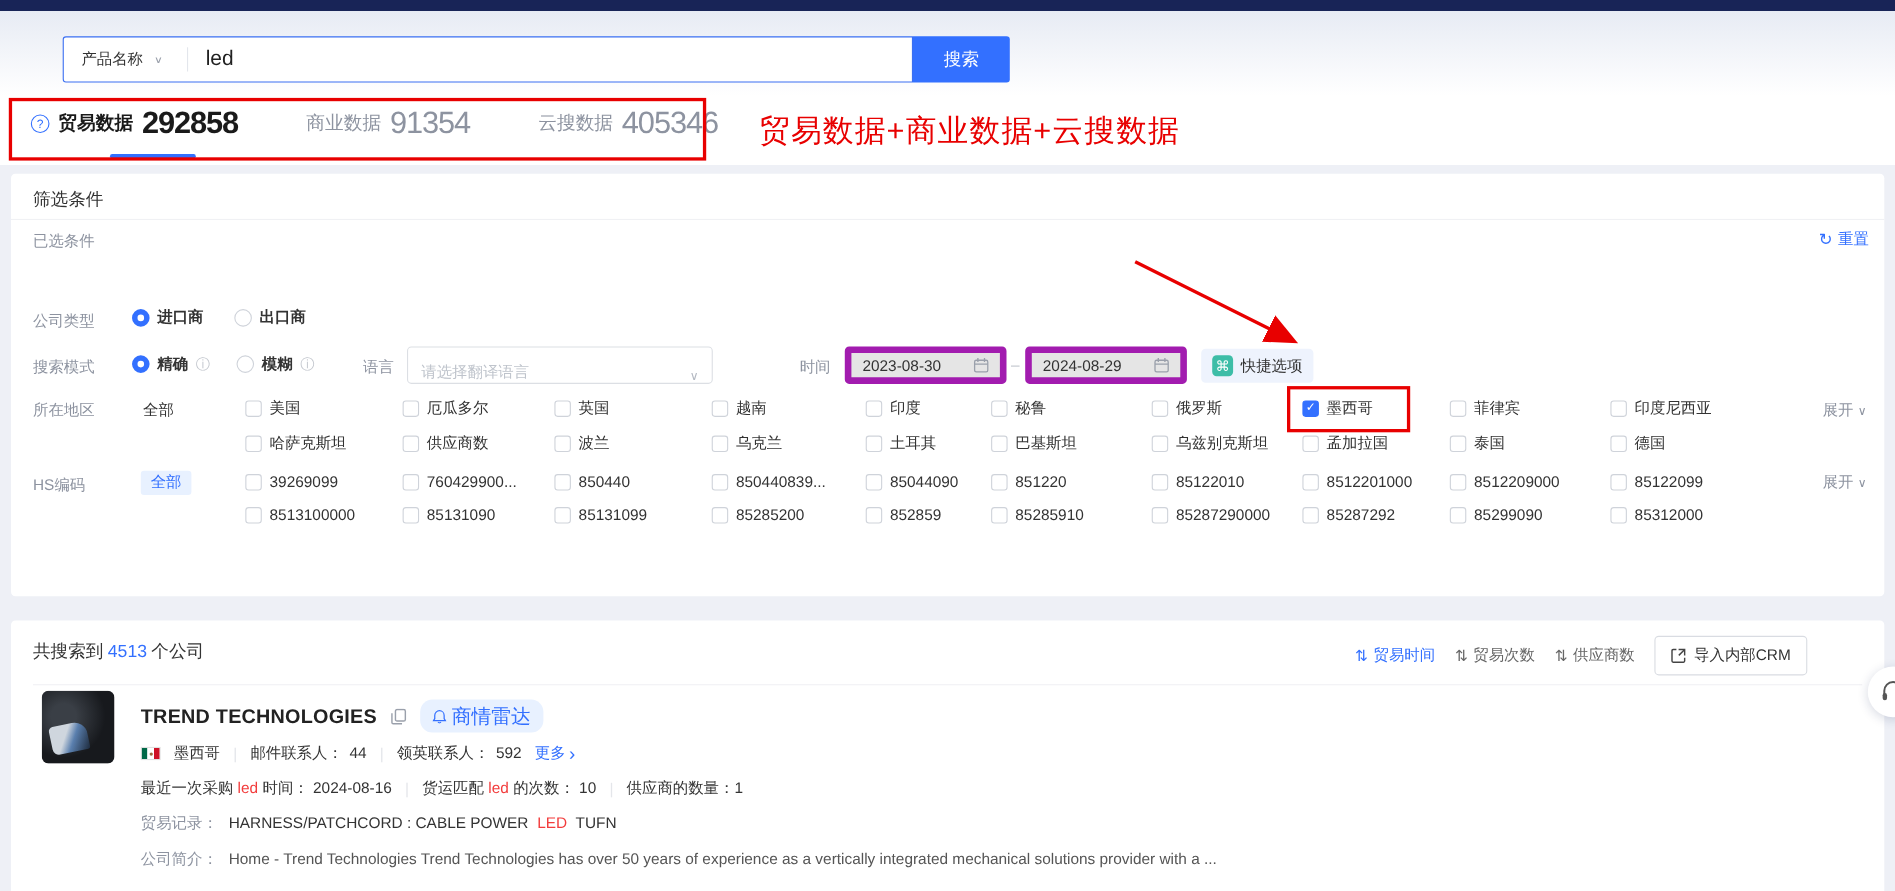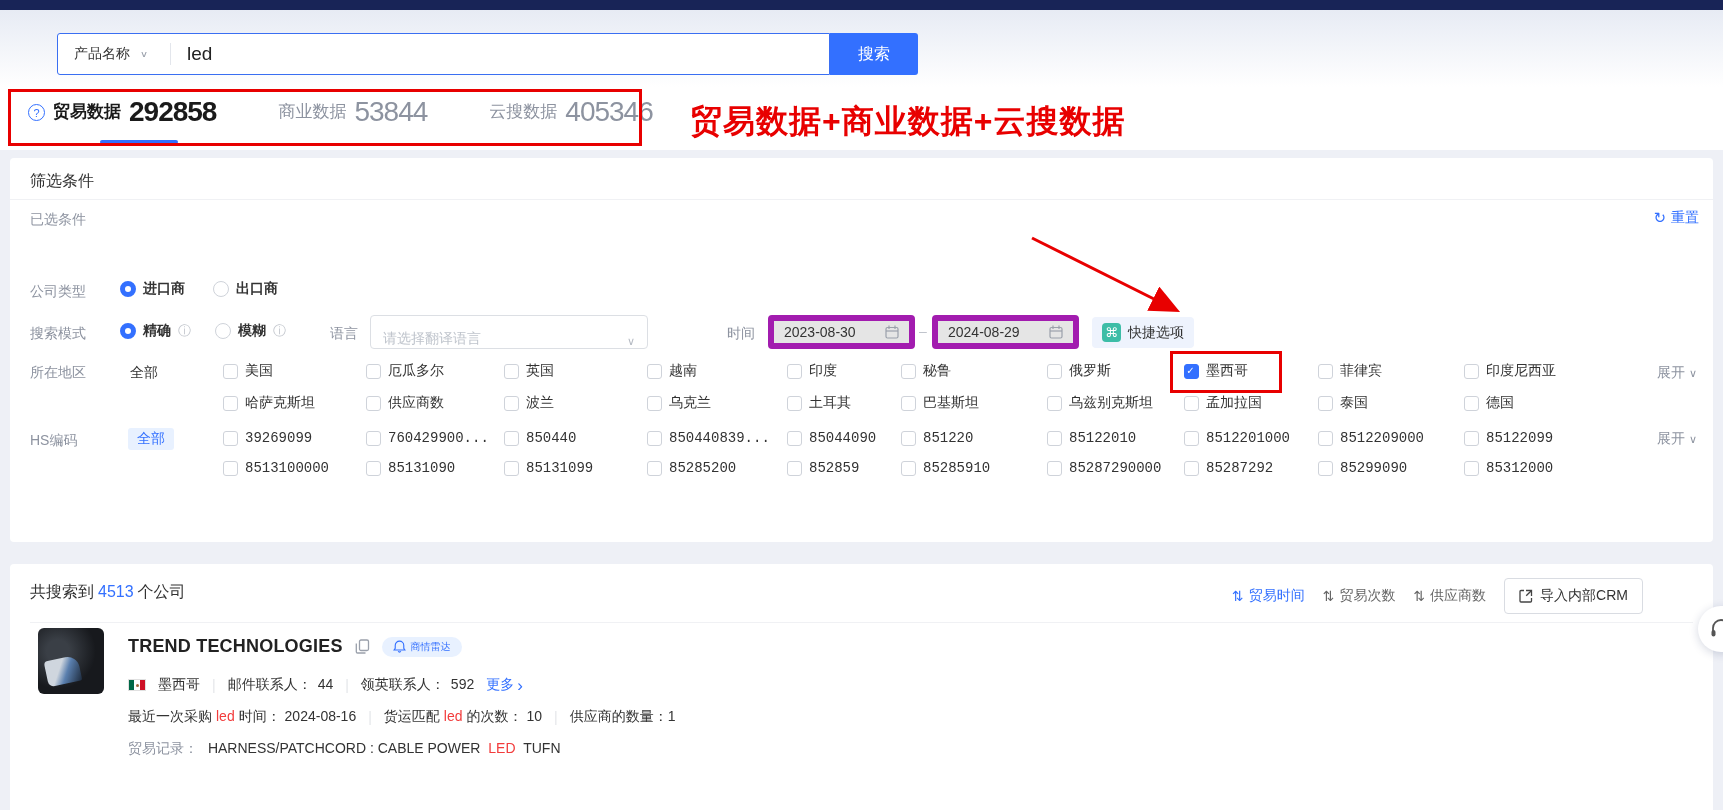--- a/index.html
+++ b/index.html
@@ -34,21 +34,21 @@
   .tab .lbl { font-size:17px; color:#8d93a0; padding-bottom:3px; }
   .tab .cnt { font-size:28px; color:#8d93a0; letter-spacing:-1px; line-height:1; }
   .tab.active .lbl { color:#1a1a1a; font-weight:bold; }
   .tab.active .cnt { color:#1a1a1a; font-weight:bold; }
   .tab-underline { position:absolute; left:100px; top:140px; width:78px; height:4px;
                    background:#3370ff; border-radius:2px; }
 
   
   .red-box-tabs { position:absolute; left:8px; top:89px; width:634px; height:57px;
                   border:3px solid #e80000; }
-  .red-note1 { position:absolute; left:690px; top:100px; font-size:32px; font-weight:700;
+  .red-note1 { position:absolute; left:690px; top:100px; font-size:28px; font-weight:400;
                color:#e80000; letter-spacing:1px; }
   .red-note2 { position:absolute; left:692px; top:206px; font-size:30px; font-weight:900;
                color:#e80000; letter-spacing:1px; }
   .red-box-mx { position:absolute; left:1170px; top:351px; width:112px; height:42px;
                 border:3px solid #e80000; }
   .arrow-svg { position:absolute; left:0; top:0; width:1723px; height:810px; pointer-events:none; }
 
   
   .panel { position:absolute; background:#fff; border-radius:4px; }
   .filter-panel { left:10px; top:158px; width:1703px; height:384px; }
@@ -90,21 +90,21 @@
   .cmd-ic { width:19px; height:19px; background:#3dbda7; border-radius:4px; color:#fff;
             font-size:13px; display:flex; align-items:center; justify-content:center; }
 
   .cbx { width:15px; height:15px; border:1px solid #cfd3da; border-radius:3px; background:#fff;
          display:inline-block; flex:none; position:relative; }
   .cbx.on { background:#3370ff; border-color:#3370ff; }
   .cbx.on::after { content:"✓"; position:absolute; left:2px; top:-1px; color:#fff; font-size:11px; }
   .cb { display:flex; align-items:center; gap:7px; cursor:pointer; white-space:nowrap; }
 
   .grid-row { position:absolute; left:213px; display:grid;
-              grid-template-columns:143px 138px 143px 140px 114px 146px 137px 134px 146px 150px;font-family:Liberation Mono, monospace; }
+              grid-template-columns:143px 138px 143px 140px 114px 146px 137px 134px 146px 150px; }
   .all-plain { position:absolute; left:120px; color:#333; cursor:pointer; }
   .all-chip { position:absolute; left:118px; background:#e8f1ff; color:#3370ff; border-radius:3px;
               padding:2px 9px; cursor:pointer; }
   .expand { position:absolute; right:16px; color:#8d93a0; cursor:pointer; display:flex; gap:4px;
             align-items:center; }
   .expand .chev { font-size:11px; }
   .row-adv { position:absolute; left:120px; top:497px; display:flex; gap:20px; align-items:center; }
 
   
   .results-panel { left:10px; top:564px; width:1703px; height:258px; }
@@ -120,21 +120,21 @@
 
   .thumb { position:absolute; left:28px; top:64px; width:66px; height:66px; border-radius:6px;
            background:radial-gradient(circle at 30% 35%, #3a3f46 0 18%, #17191d 60%),
                       linear-gradient(135deg,#23262b,#0c0d10); overflow:hidden; }
   .thumb::after { content:""; position:absolute; left:8px; top:30px; width:34px; height:26px;
                   background:linear-gradient(120deg,#cfd6de 0 40%, #5a7fae 60%, #1d2a3c);
                   border-radius:4px 12px 2px 6px; transform:rotate(-12deg); }
   .c-title-row { position:absolute; left:118px; top:72px; display:flex; align-items:center; gap:12px; }
   .c-name { font-size:18px; font-weight:bold; color:#222; letter-spacing:.2px; }
   .badge { display:flex; align-items:center; gap:5px; background:#e8f1ff; color:#3370ff;
-           border-radius:11px; padding:3px 11px; font-size:10px; cursor:pointer; }
+           border-radius:11px; padding:3px 11px; font-size:18px; cursor:pointer; }
   .c-meta { position:absolute; left:118px; top:112px; display:flex; align-items:center; gap:12px; }
   .meta-sep { color:#e4e6ea; }
   .blue-more { color:#3370ff; display:flex; align-items:center; gap:3px; cursor:pointer; }
   .blue-more .ar { font-size:17px; line-height:1; }
   .c-purchase { position:absolute; left:118px; top:144px; display:flex; align-items:center; gap:12px;justify-content:flex-end; }
   .kw { color:#f23c3c; margin:0 4px; }
   .c-trade { position:absolute; left:118px; top:176px; }
   .c-desc { position:absolute; left:118px; top:208px; color:#555; width:1450px; white-space:nowrap;
             overflow:hidden; }
   .glabel { color:#8d93a0; margin-right:6px; }
@@ -169,21 +169,21 @@
   <button class="search-btn">搜索</button>
 
   <div class="tabs">
     <div class="tab active">
       <span class="q-icon">?</span>
       <span class="lbl">贸易数据</span>
       <span class="cnt">292858</span>
     </div>
     <div class="tab">
       <span class="lbl">商业数据</span>
-      <span class="cnt">53844</span>
+      <span class="cnt">91354</span>
     </div>
     <div class="tab">
       <span class="lbl">云搜数据</span>
       <span class="cnt">405346</span>
     </div>
   </div>
   <div class="tab-underline"></div>
 
   <div class="panel filter-panel">
     <div class="fp-title">筛选条件</div>
@@ -528,20 +528,24 @@
       <span>
         <span>供应商的数量：</span><span>1</span>
       </span>
     </div>
     <div class="c-trade">
       <span class="glabel">贸易记录：</span>
       <span>HARNESS/PATCHCORD : CABLE POWER</span>
       <span class="kw">LED</span>
       <span>TUFN</span>
     </div>
+    <div class="c-desc">
+      <span class="glabel">公司简介：</span>
+      <span>Home - Trend Technologies Trend Technologies has over 50 years of experience as a vertically integrated mechanical solutions provider with a ...</span>
+    </div>
     <div class="bot-divider"></div>
   </div>
 
   <div class="red-box-tabs"></div>
   <div class="red-note1">贸易数据+商业数据+云搜数据</div>
   <div class="red-box-mx"></div>
   <svg class="arrow-svg">
     <defs>
       <marker id="ah" markerWidth="10" markerHeight="9" refX="7" refY="4.5" orient="auto">
         <polygon points="0,0 10,4.5 0,9" fill="#e80000"></polygon>

